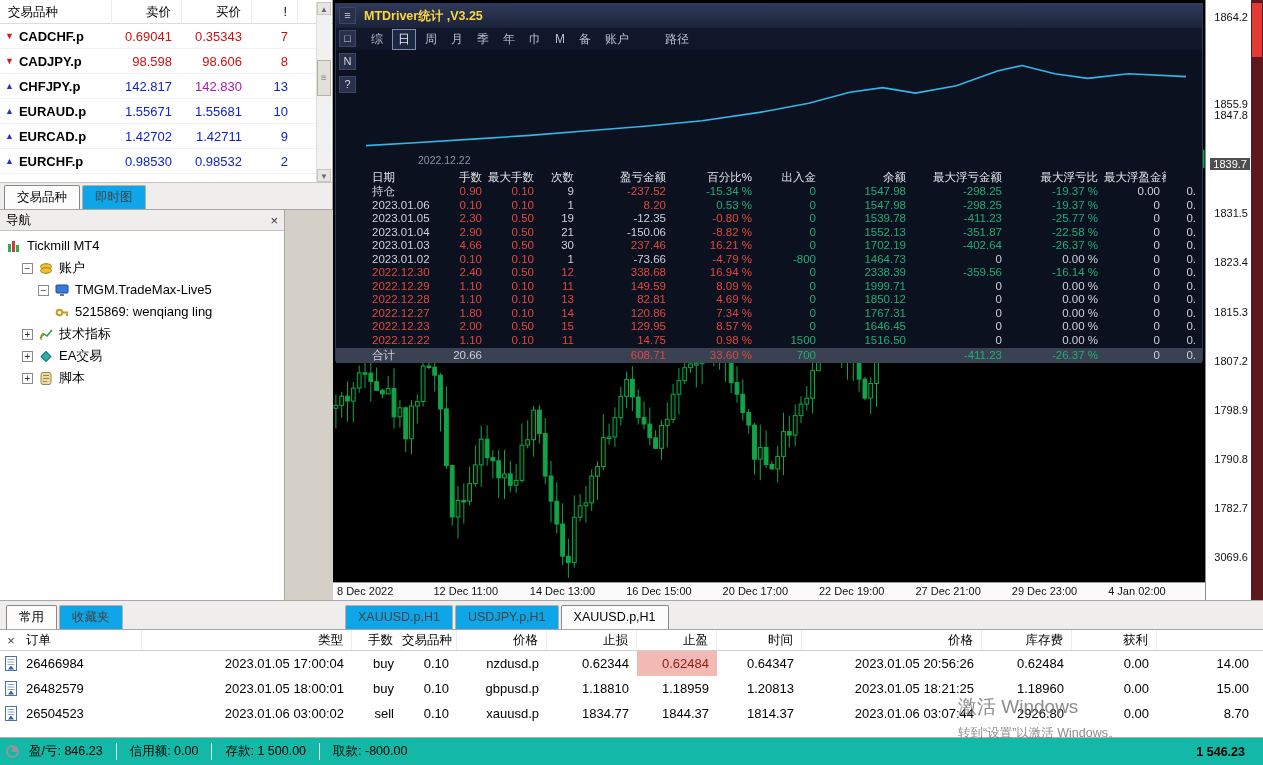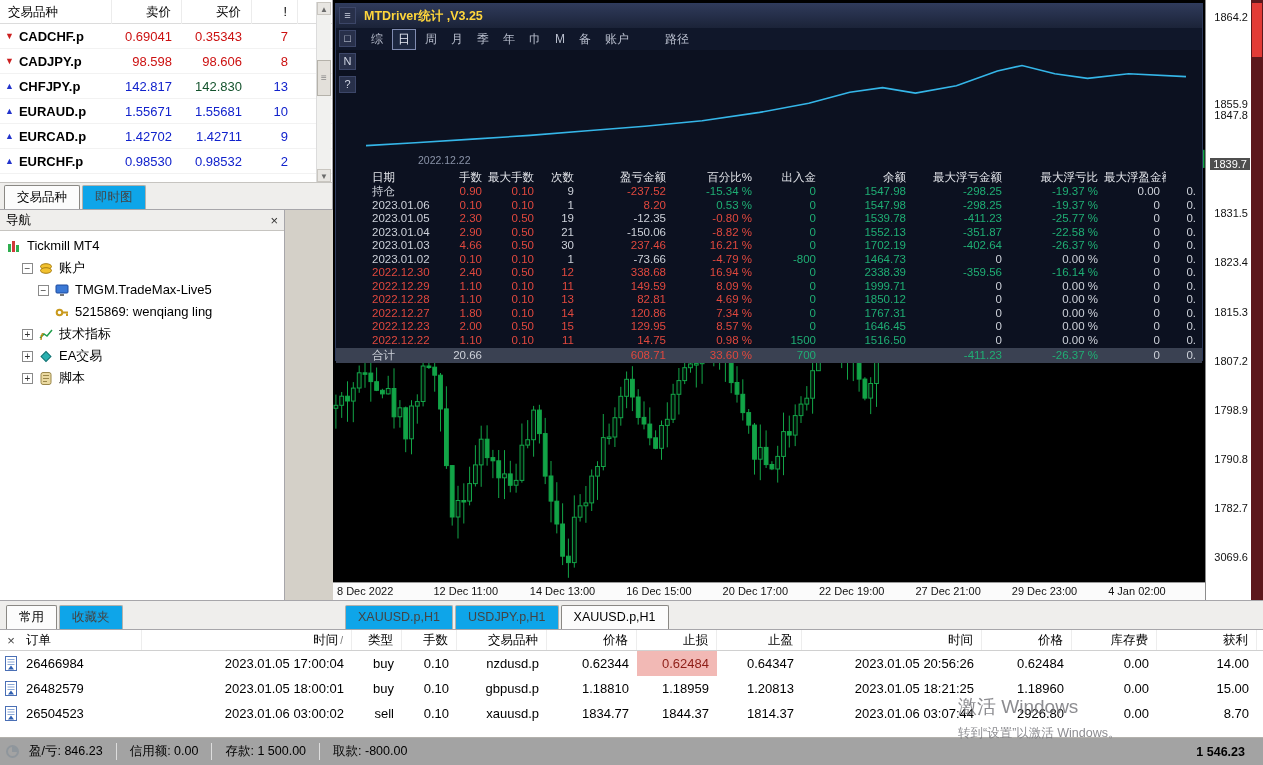--- a/index.html
+++ b/index.html
@@ -73,21 +73,21 @@
   .o-header { display:grid; grid-template-columns:22px 120px 210px 50px 55px 90px 90px 80px 85px 180px 90px 85px 100px; height:21px; line-height:21px; border-bottom:1px solid #d0d0d0; font-size:12.5px; }
   .o-row { display:grid; grid-template-columns:22px 120px 210px 50px 55px 90px 90px 80px 85px 180px 90px 85px 100px; height:25px; line-height:25px; font-size:13px; }
   .o-cell { text-align:right; padding-right:8px; white-space:nowrap; overflow:hidden; }
   .o-cell.left { text-align:left; padding-left:4px; }
   .o-cell.o-close { text-align:center; padding:0; color:#444; font-size:13px; cursor:default; }
   .o-cell.o-icon { display:flex; align-items:center; justify-content:center; padding:0; }
   .o-cell.hsep { border-right:1px solid #ededed; }
   .sl-hit { background:#f2b9b5; color:#8d1d16; }
   .sort-mark { color:#777; font-size:10px; margin-left:2px; }
   
-  .status-bar { position:absolute; left:0; top:737px; width:1263px; height:28px; background:#a3a3a3; border-top:1px solid #b3b1ac; display:flex; align-items:center; font-size:12.5px; }
+  .status-bar { position:absolute; left:0; top:737px; width:1263px; height:28px; background:#14b8a6; border-top:1px solid #b3b1ac; display:flex; align-items:center; font-size:12.5px; }
   .status-icon { width:13px; height:13px; border-radius:50%; border:2px solid #8f969c; background:conic-gradient(#8f969c 0 100deg, transparent 100deg 360deg); margin:0 10px 0 6px; flex:0 0 13px; }
   .status-items { display:flex; }
   .status-seg { padding:0 13px 0 0; margin-right:13px; border-right:1px solid #ddd; }
   .status-seg:last-child { border-right:none; }
   .status-total { margin-left:auto; padding-right:18px; font-weight:bold; }
   
   .watermark { position:absolute; left:958px; top:694px; z-index:60; color:rgba(120,120,125,0.85); pointer-events:none; }
   .wm1 { font-size:19px; }
   .wm2 { font-size:12.5px; margin-top:5px; }
 </style>
@@ -119,21 +119,21 @@
         <div class="mw-num" style="color: rgb(204, 17, 17);">98.598</div>
         <div class="mw-num" style="color: rgb(204, 17, 17);">98.606</div>
         <div class="mw-num" style="color: rgb(204, 17, 17);">8</div>
       </div>
       <div class="mw-row">
         <div class="mw-sym">
           <span class="mw-arrow up">▲</span>
           <span>CHFJPY.p</span>
         </div>
         <div class="mw-num" style="color: rgb(17, 34, 204);">142.817</div>
-        <div class="mw-num" style="color: #14532d;">142.830</div>
+        <div class="mw-num" style="color: #a21caf;">142.830</div>
         <div class="mw-num" style="color: rgb(17, 34, 204);">13</div>
       </div>
       <div class="mw-row">
         <div class="mw-sym">
           <span class="mw-arrow up">▲</span>
           <span>EURAUD.p</span>
         </div>
         <div class="mw-num" style="color: rgb(17, 34, 204);">1.55671</div>
         <div class="mw-num" style="color: rgb(17, 34, 204);">1.55681</div>
         <div class="mw-num" style="color: rgb(17, 34, 204);">10</div>
@@ -823,21 +823,20 @@
       <div class="tab">XAUUSD.p,H1</div>
       <div class="tab">USDJPY.p,H1</div>
       <div class="tab active">XAUUSD.p,H1</div>
     </div>
 </div>
 
 <div class="orders-panel">
   <div class="o-header">
       <div class="o-cell o-close">×</div>
       <div class="o-cell hsep left">订单</div>
-      <div class="o-cell hsep">时间<span class="sort-mark">/</span></div>
       <div class="o-cell hsep">类型</div>
       <div class="o-cell hsep">手数</div>
       <div class="o-cell hsep">交易品种</div>
       <div class="o-cell hsep">价格</div>
       <div class="o-cell hsep">止损</div>
       <div class="o-cell hsep">止盈</div>
       <div class="o-cell hsep">时间</div>
       <div class="o-cell hsep">价格</div>
       <div class="o-cell hsep">库存费</div>
       <div class="o-cell hsep">获利</div>

